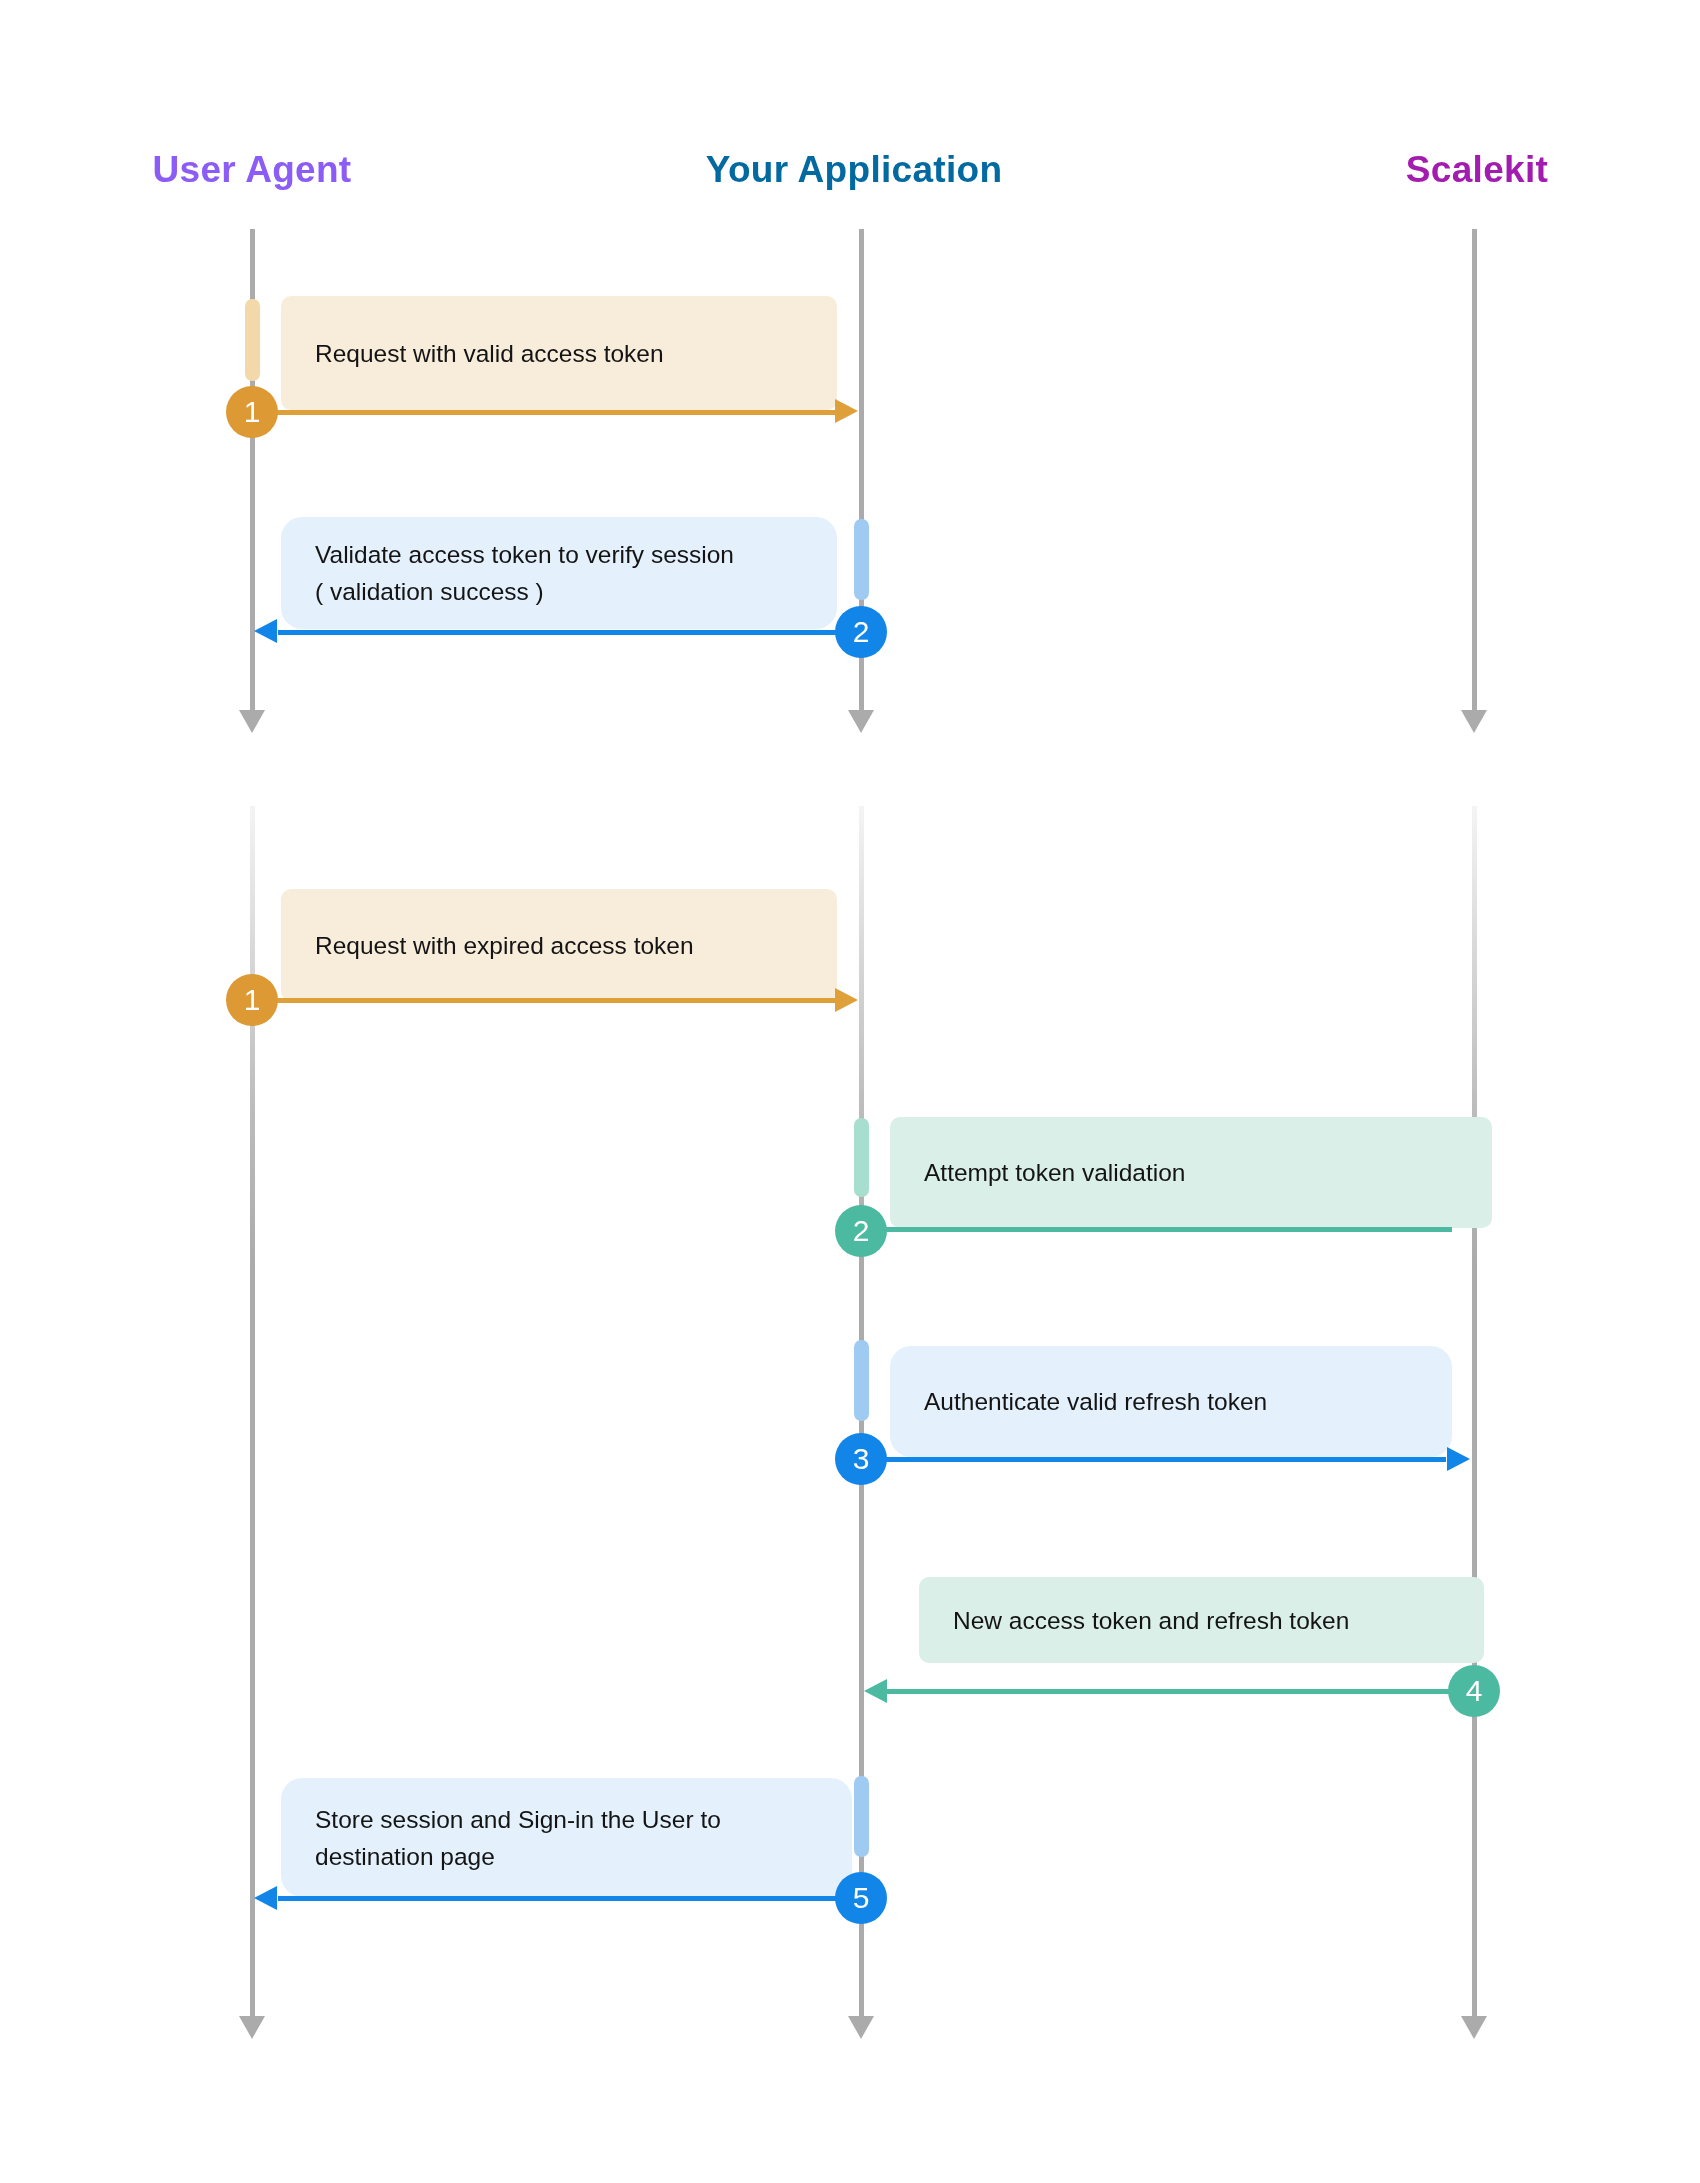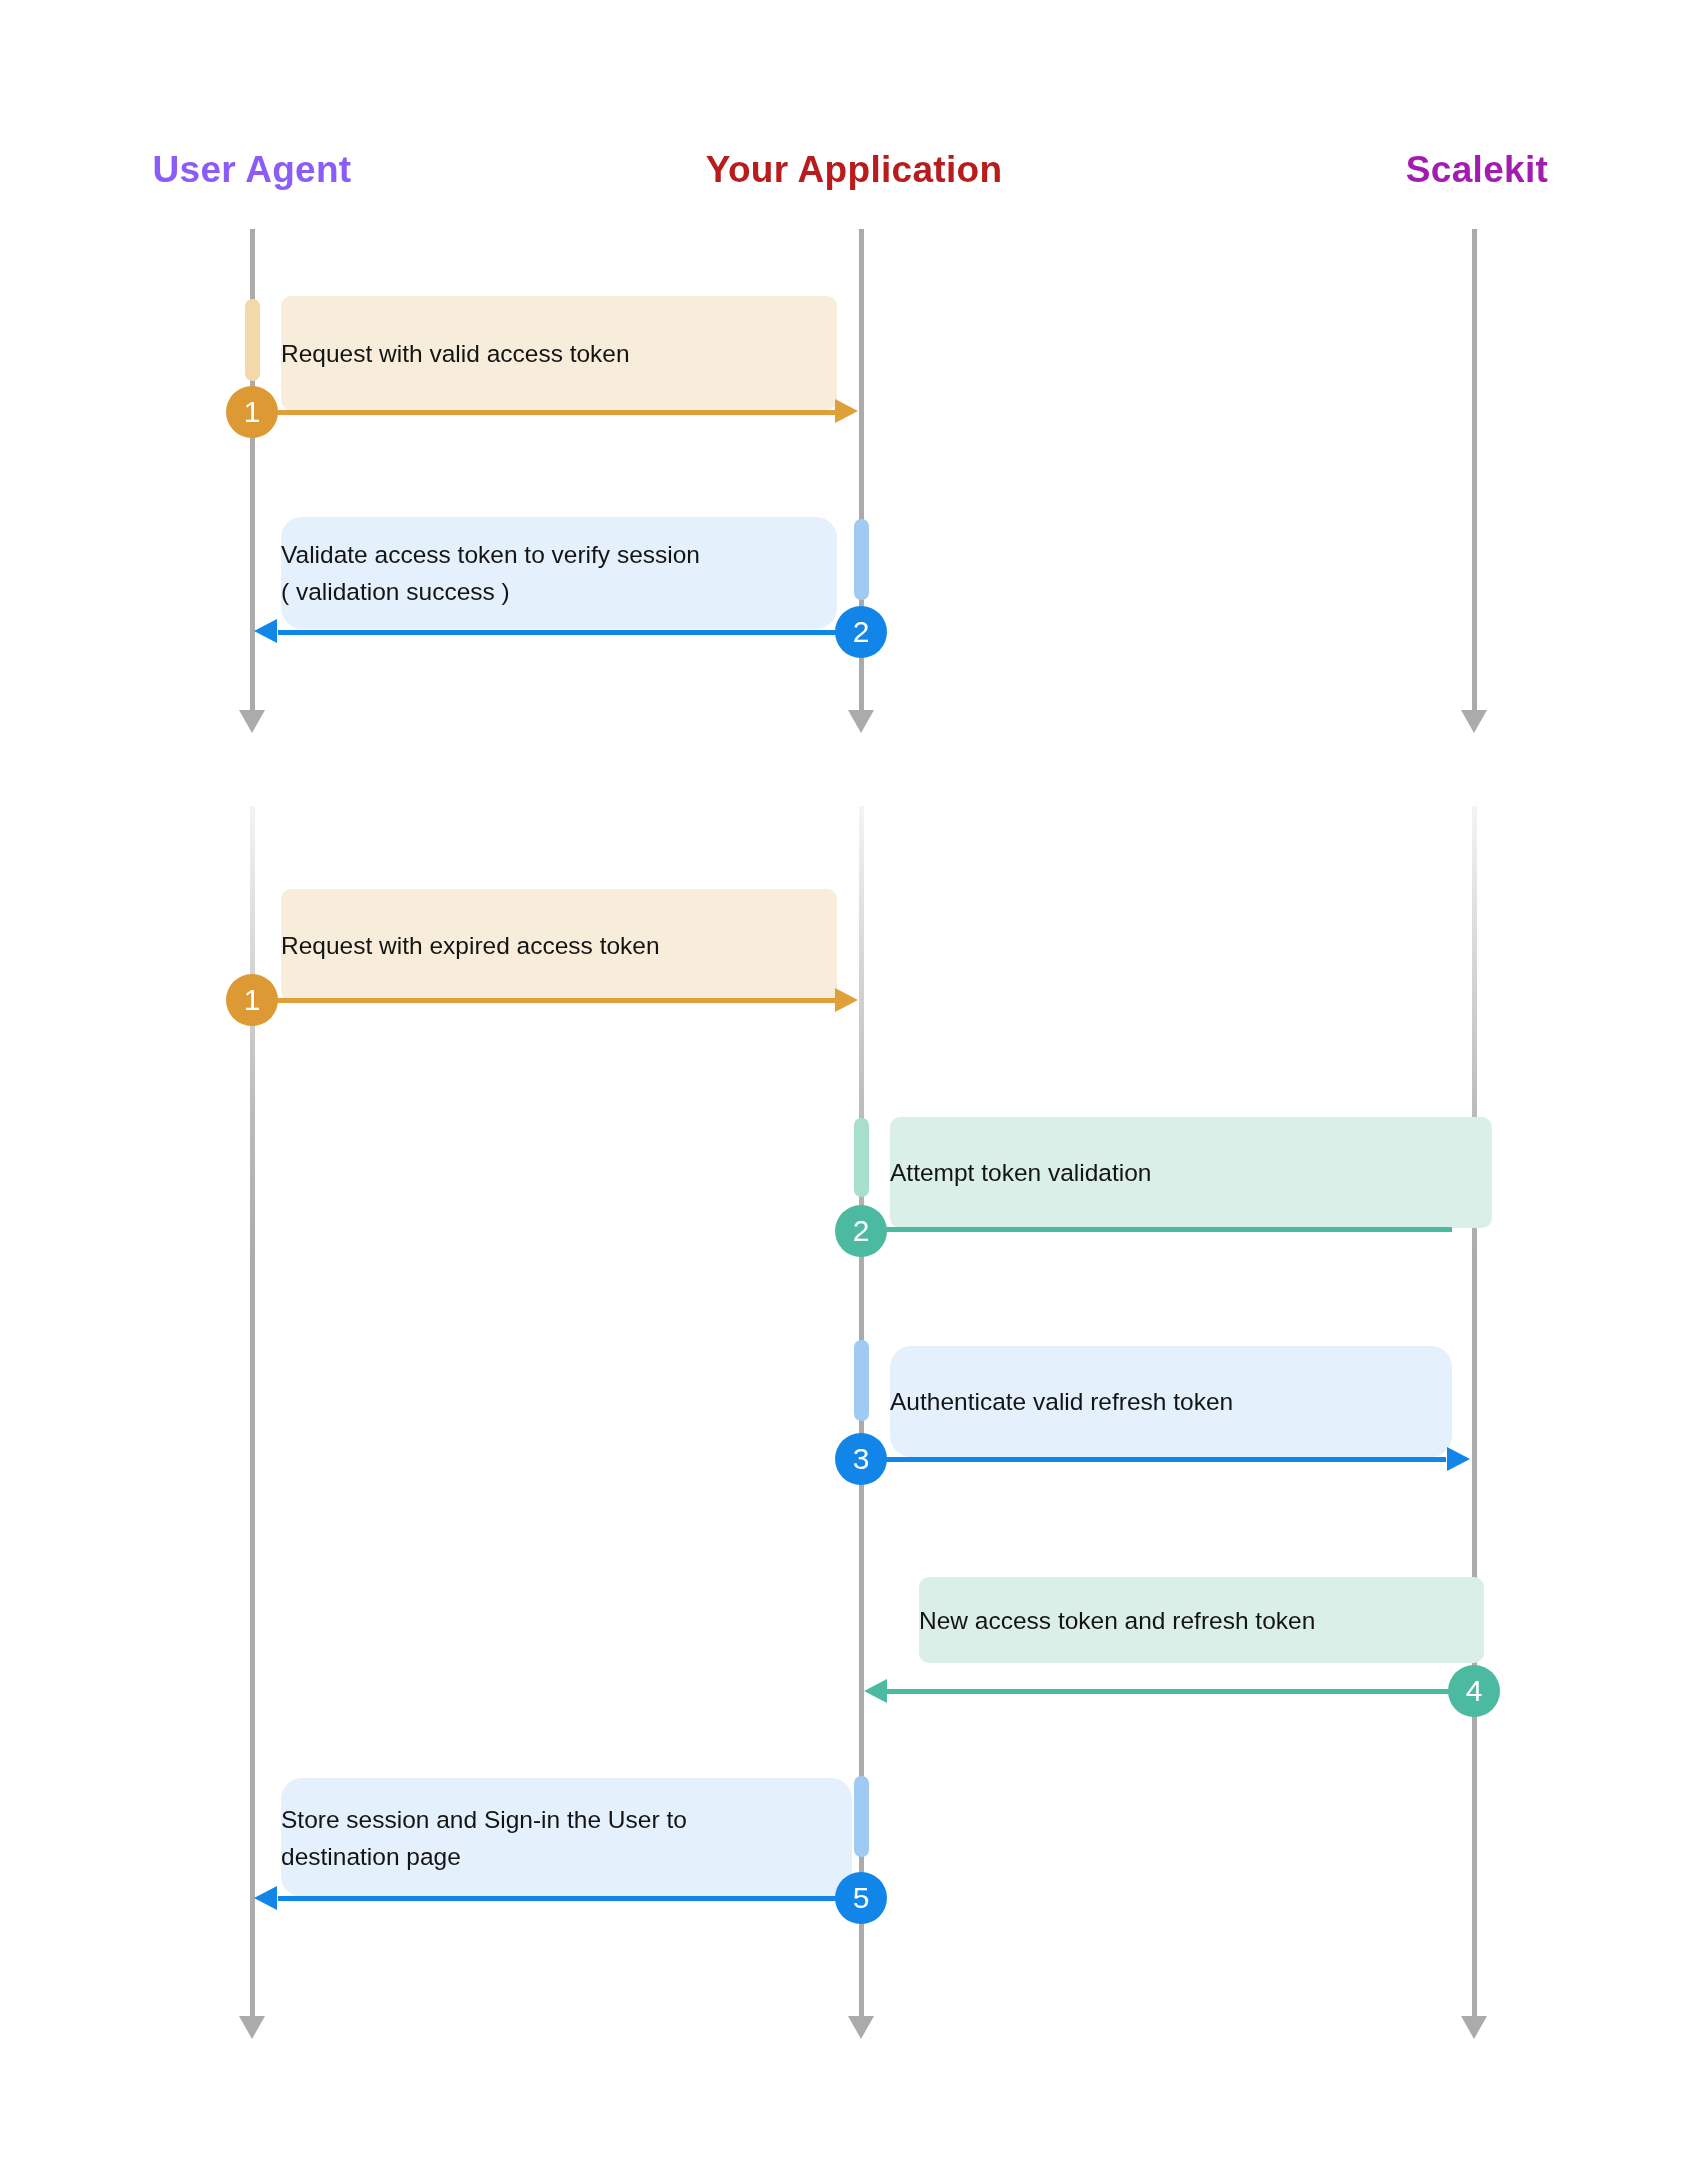--- a/index.html
+++ b/index.html
@@ -14,21 +14,21 @@
   .actor-label{
     position:absolute;
     top:149px;
     transform:translateX(-50%);
     font-size:37px;
     font-weight:700;
     letter-spacing:0.3px;
     white-space:nowrap;
   }
   .actor-orange{color:#8b5cf6;}
-  .actor-blue{color:#b91c1c;}
+  .actor-blue{color:#0369a1;}
   .actor-teal{color:#a21caf;}
 
   
   .lifeline{
     position:absolute;
     width:4.5px;
     background:#ABABAB;
   }
   .lifeline.fade{
     background:linear-gradient(to bottom,#f4f4f4 0%,#d8d8d8 12%,#bcbcbc 25%,#ABABAB 38%);
@@ -46,20 +46,21 @@
     position:absolute;
     border-radius:10px;
     display:flex;
     align-items:center;
     z-index:3;
   }
   .box.orange{background:#F8EDDB;}
   .box.blue{background:#E4F1FC;border-radius:21px;}
   .box.teal{background:#D9EFE8;}
   .box-text{
+    padding-left:34px;
     padding-right:22px;
     font-size:24.5px;
     line-height:37px;
     color:#141414;
     white-space:pre-line;
   }
 
   
   .line{
     position:absolute;

